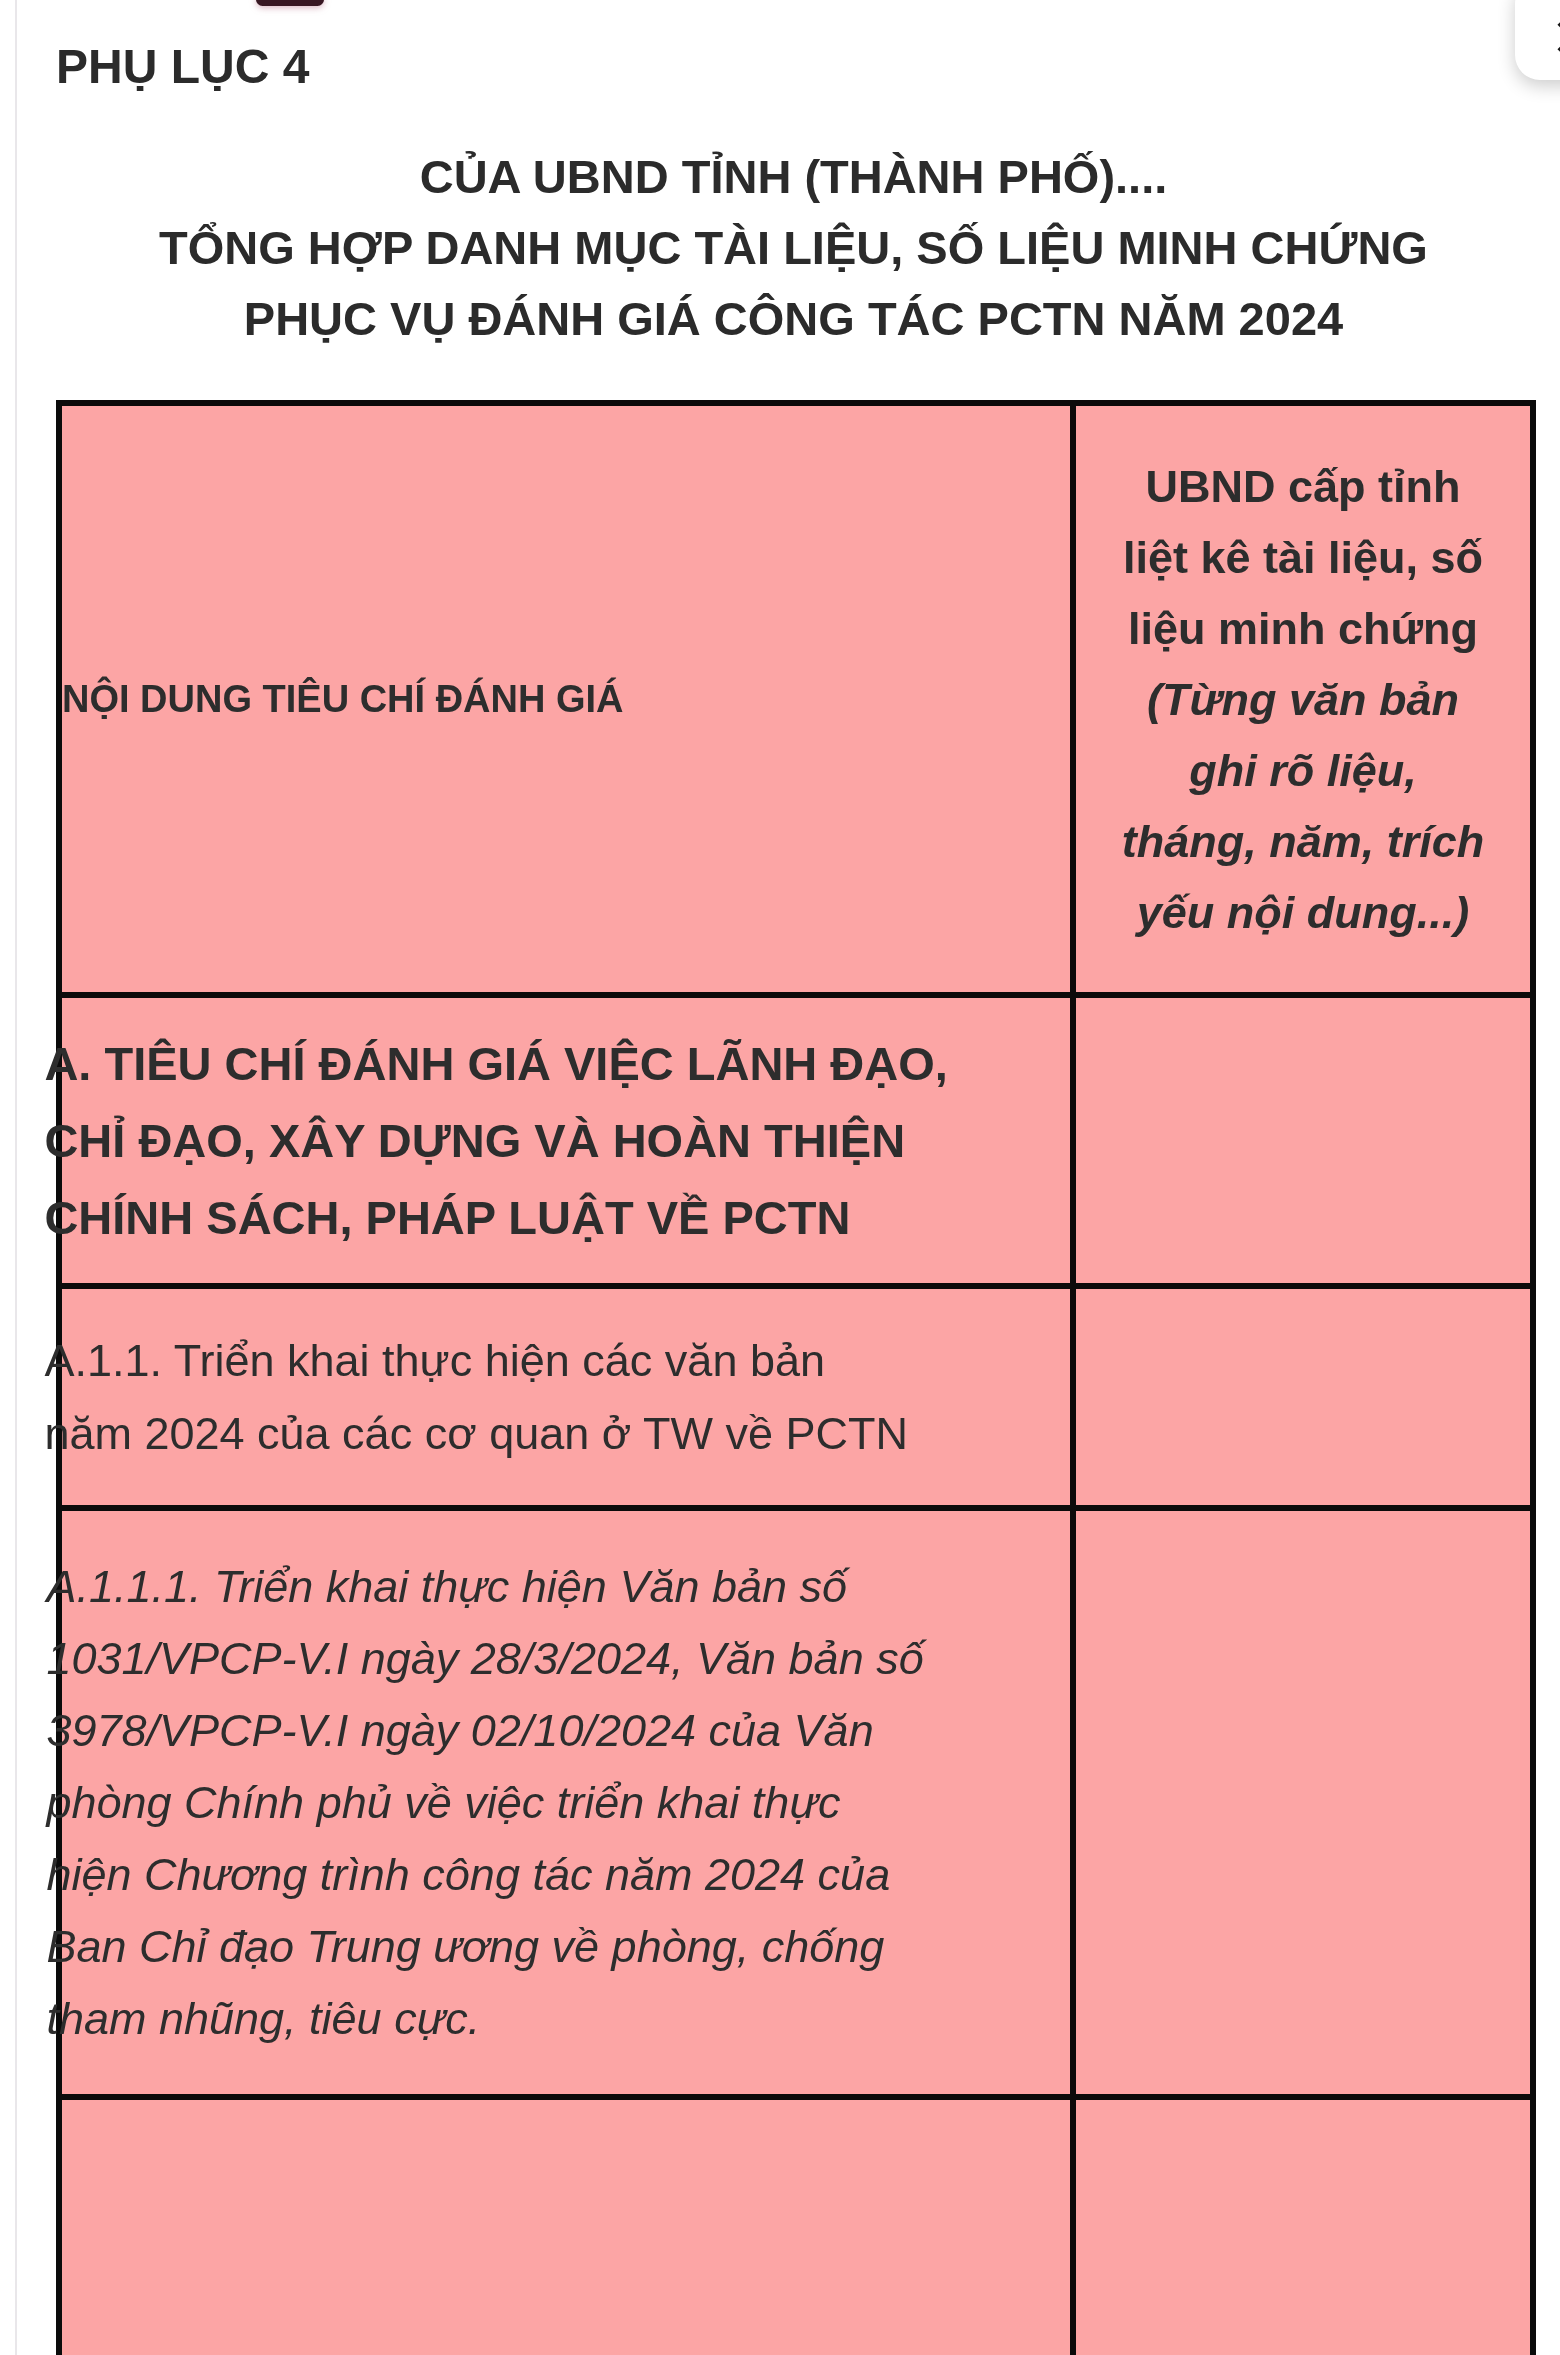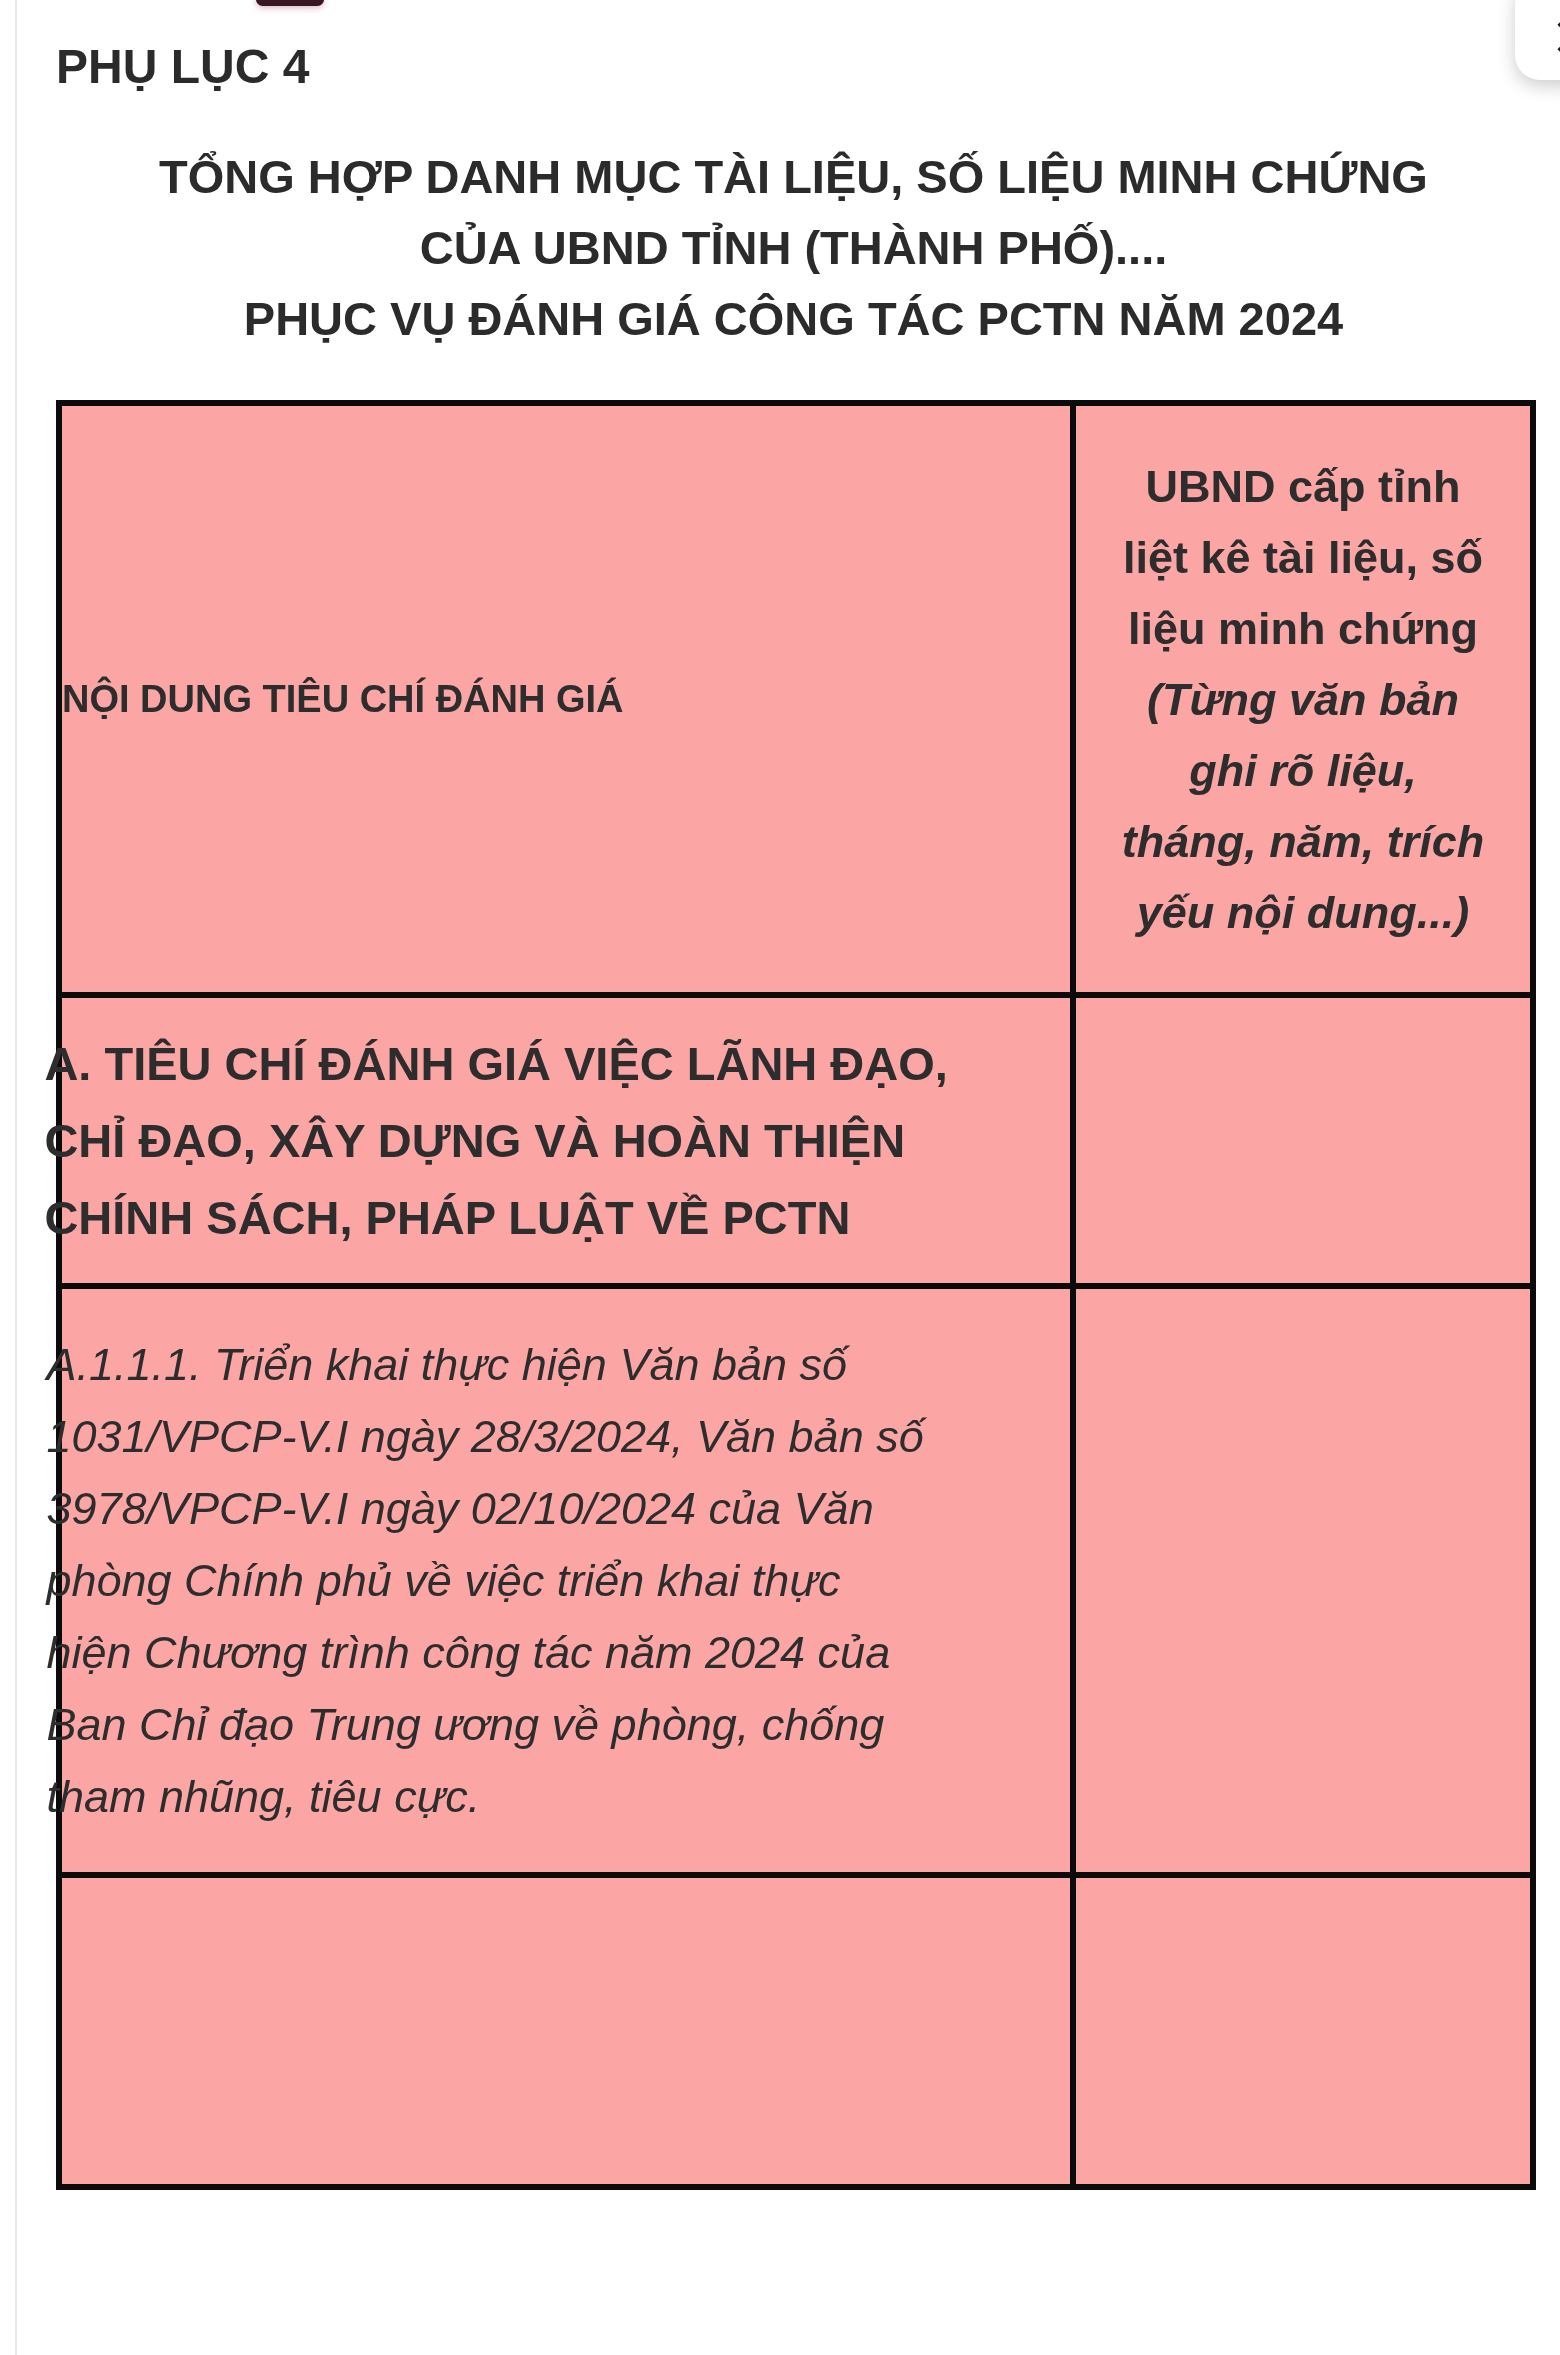--- a/index.html
+++ b/index.html
@@ -110,22 +110,22 @@
 
 <div class="close-btn">
   <span class="glyph">✕</span>
 </div>
 
 <div class="doc">
 
   <div class="appendix-title">PHỤ LỤC 4</div>
 
   <div class="doc-subtitle">
+      <div>CỦA UBND TỈNH (THÀNH PHỐ)....</div>
       <div>TỔNG HỢP DANH MỤC TÀI LIỆU, SỐ LIỆU MINH CHỨNG</div>
-      <div>CỦA UBND TỈNH (THÀNH PHỐ)....</div>
       <div>PHỤC VỤ ĐÁNH GIÁ CÔNG TÁC PCTN NĂM 2024</div>
     </div>
 
   <table class="criteria">
     <colgroup>
       <col style="width:1014px">
       <col style="width:460px">
     </colgroup>
 
     <tbody>
@@ -151,20 +151,29 @@
         <div class="lines">
               <div>A. TIÊU CHÍ ĐÁNH GIÁ VIỆC LÃNH ĐẠO,</div>
               <div>CHỈ ĐẠO, XÂY DỰNG VÀ HOÀN THIỆN</div>
               <div>CHÍNH SÁCH, PHÁP LUẬT VỀ PCTN</div>
             </div>
       </td>
       <td></td>
     </tr>
 
 
+    <tr class="r-a11">
+      <td class="cell-a11">
+        <div class="lines">
+              <div>A.1.1. Triển khai thực hiện các văn bản</div>
+              <div>năm 2024 của các cơ quan ở TW về PCTN</div>
+            </div>
+      </td>
+      <td></td>
+    </tr>
 
     <tr class="r-a111">
       <td class="cell-a111">
         <div class="lines">
               <div>A.1.1.1. Triển khai thực hiện Văn bản số</div>
               <div>1031/VPCP-V.I ngày 28/3/2024, Văn bản số</div>
               <div>3978/VPCP-V.I ngày 02/10/2024 của Văn</div>
               <div>phòng Chính phủ về việc triển khai thực</div>
               <div>hiện Chương trình công tác năm 2024 của</div>
               <div>Ban Chỉ đạo Trung ương về phòng, chống</div>

